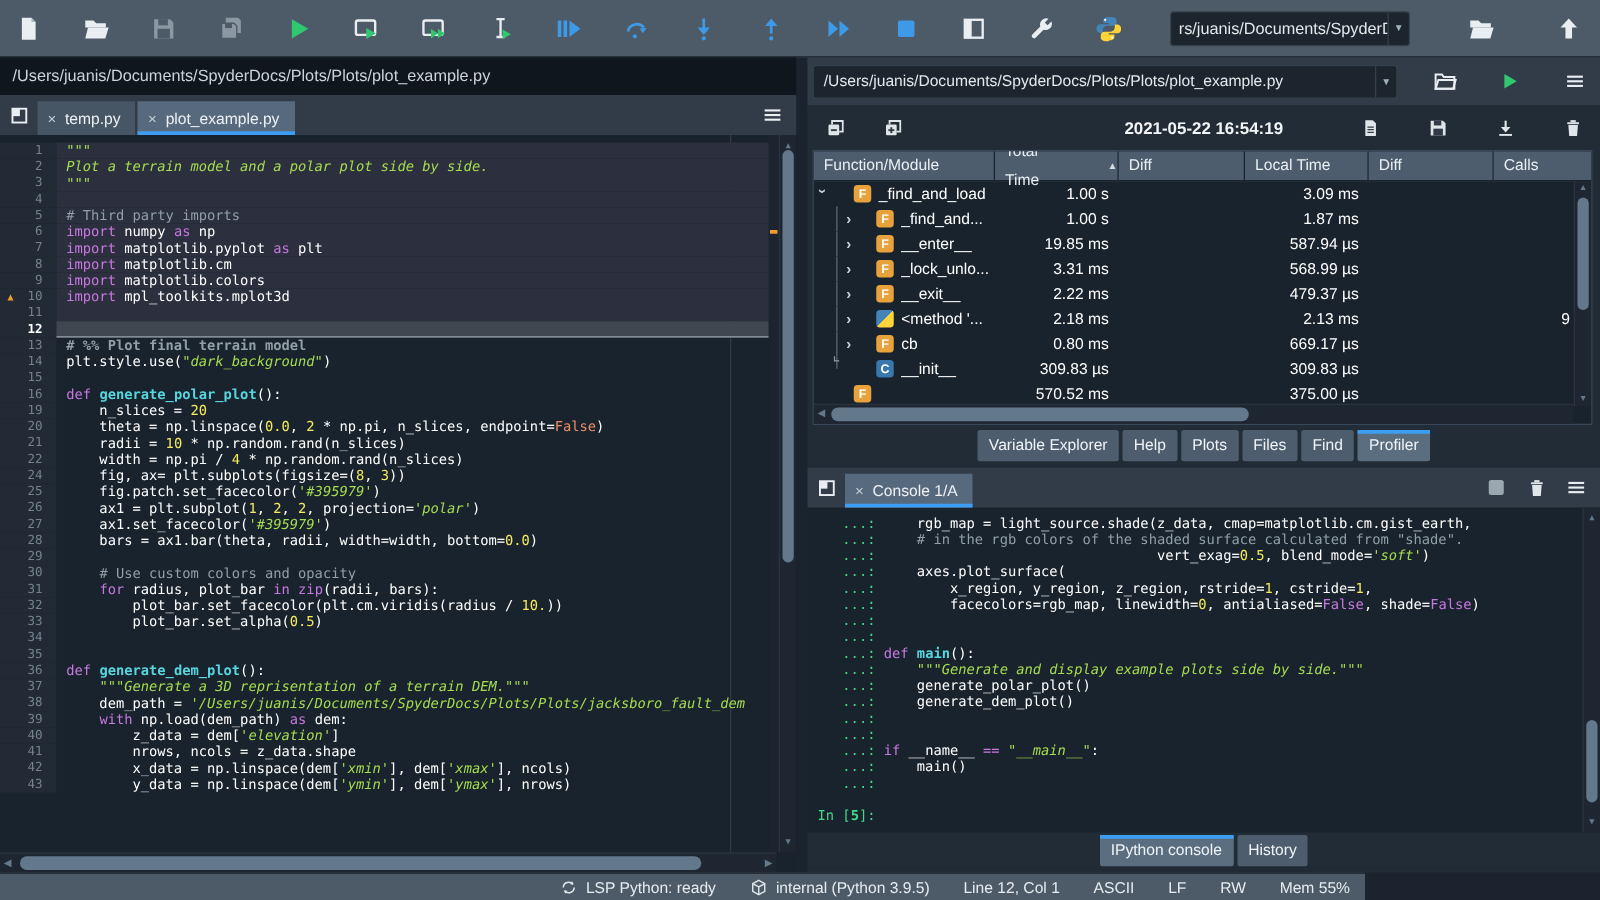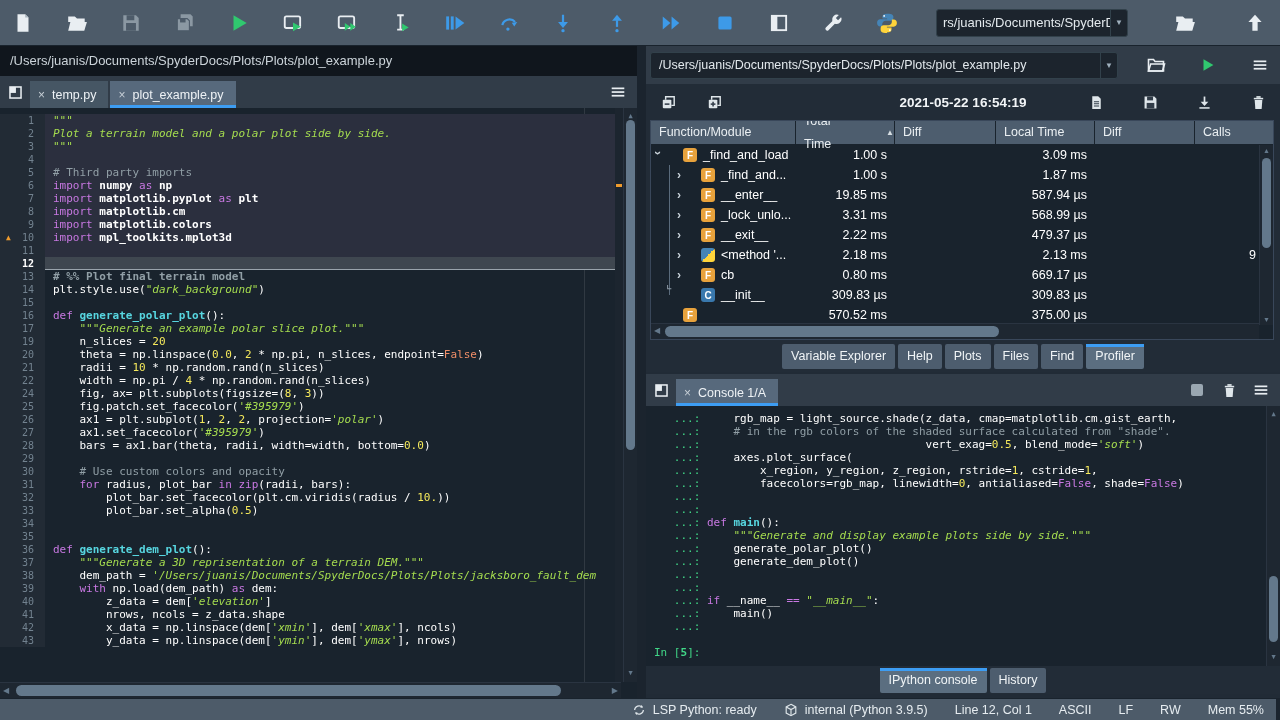--- a/index.html
+++ b/index.html
@@ -48,21 +48,21 @@
   .erow { display:flex; height:13px; white-space:pre; }
   .erow .ln { width:45px; flex:0 0 45px; background:#222b35; color:#72828f;
     text-align:right; padding-right:11px; font-size:10px; position:relative; }
   .erow .ln .warn { position:absolute; left:6px; top:0; color:#ef9b2d; font-size:8px; }
   .erow .ln .curn { color:#ffffff; font-weight:bold; }
   .erow .lc { flex:1; padding-left:8px; overflow:hidden; }
   .erow.cell .lc { background:#2b2f3e; }
   .erow.cur  .lc { background:#3f4750; border-bottom:1px solid #9aa4ac; }
   .sg-t{color:#ffffff} .sg-k{color:#c878e2} .sg-d{color:#57d6e0;font-weight:bold}
   .sg-s{color:#a5dc4f;font-style:italic} .sg-u{color:#f5e95c} .sg-b{color:#ef8e68}
-  .sg-c{color:#919fa6} .sg-m{color:#919fa6;font-weight:bold} .sg-i{color:#ffffff;font-weight:bold}
+  .sg-c{color:#919fa6} .sg-m{color:#919fa6;font-weight:bold} .sg-i{color:#ffffff;font-weight:normal}
   .sg-p{color:#41d888} .sg-g{color:#41d888} .sg-gb{color:#41d888;font-weight:bold}
   #ruler { position:absolute; left:584px; top:0; bottom:0; width:1px; background:rgba(255,255,255,.10); }
   #flagbar { position:absolute; right:14px; top:0; bottom:0; width:8px; background:#1c252f; }
   #flag-warn { position:absolute; right:15px; top:76px; width:6px; height:3px; background:#ef9b2d; }
 
   
   .vscroll { position:absolute; right:0; top:0; bottom:0; width:14px; background:#1e2731; border-left:1px solid #2a3441; }
   .vscroll .thumb { position:absolute; left:2px; right:2px; background:#63788b; border-radius:5px; }
   .sb-arrow { position:absolute; left:0; right:0; color:#63788b; font-size:7px; text-align:center; }
   .hscroll { position:absolute; left:0; bottom:0; height:16px; background:#1e2731; border-top:1px solid #2a3441; }
@@ -125,21 +125,21 @@
     background:#313c48; display:flex; align-items:flex-end; }
   #console-body { position:absolute; left:0; top:32px; width:634px; height:260px;
     overflow:hidden; font-family:"DejaVu Sans Mono",monospace; font-size:11px; line-height:13px; }
   #console-lines { padding:6px 0 0 8px; }
   .crow { height:13px; white-space:pre; }
   #console-bottom { position:absolute; left:0; top:292px; width:634px; height:28px;
     background:#222c37; display:flex; align-items:center; justify-content:center; gap:3px; }
   .ic-sq { width:12px; height:12px; background:#9aa7b1; border-radius:2px; }
 
   
-  #statusbar { position:absolute; left:0; bottom:0; width:1276px; height:22px;
+  #statusbar { position:absolute; left:0; bottom:0; width:1092px; height:22px;
     background:#4d5b69; border-top:1px solid #19232d; display:flex; align-items:center;
     justify-content:flex-end; gap:27px; padding-right:12px; color:#e6ecf0; font-size:12.5px; }
   .st-item { display:flex; align-items:center; gap:7px; white-space:nowrap; }
 </style>
 </head>
 <body>
 
 <div id="toolbar">
   <span class="tbtn">
     <svg viewBox="0 0 20 20" width="22" height="22">
@@ -312,21 +312,20 @@
         <div class="erow cell"><div class="ln"><span class="lnum">7</span></div><div class="lc"><span class="sg-k">import </span><span class="sg-i">matplotlib.pyplot</span><span class="sg-k"> as </span><span class="sg-i">plt</span></div></div>
         <div class="erow cell"><div class="ln"><span class="lnum">8</span></div><div class="lc"><span class="sg-k">import </span><span class="sg-i">matplotlib.cm</span></div></div>
         <div class="erow cell"><div class="ln"><span class="lnum">9</span></div><div class="lc"><span class="sg-k">import </span><span class="sg-i">matplotlib.colors</span></div></div>
         <div class="erow cell"><div class="ln"><span class="warn">▲</span><span class="lnum">10</span></div><div class="lc"><span class="sg-k">import </span><span class="sg-i">mpl_toolkits.mplot3d</span></div></div>
         <div class="erow cell"><div class="ln"><span class="lnum">11</span></div><div class="lc"></div></div>
         <div class="erow cur"><div class="ln"><span class="lnum curn">12</span></div><div class="lc"></div></div>
         <div class="erow"><div class="ln"><span class="lnum">13</span></div><div class="lc"><span class="sg-m"># %% Plot final terrain model</span></div></div>
         <div class="erow"><div class="ln"><span class="lnum">14</span></div><div class="lc"><span class="sg-t">plt.style.use(</span><span class="sg-s">"dark_background"</span><span class="sg-t">)</span></div></div>
         <div class="erow"><div class="ln"><span class="lnum">15</span></div><div class="lc"></div></div>
         <div class="erow"><div class="ln"><span class="lnum">16</span></div><div class="lc"><span class="sg-k">def </span><span class="sg-d">generate_polar_plot</span><span class="sg-t">():</span></div></div>
-        <div class="erow"><div class="ln"><span class="lnum">17</span></div><div class="lc"><span class="sg-t">    </span><span class="sg-s">"""Generate an example polar slice plot."""</span></div></div>
         <div class="erow"><div class="ln"><span class="lnum">19</span></div><div class="lc"><span class="sg-t">    n_slices = </span><span class="sg-u">20</span></div></div>
         <div class="erow"><div class="ln"><span class="lnum">20</span></div><div class="lc"><span class="sg-t">    theta = np.linspace(</span><span class="sg-u">0.0</span><span class="sg-t">, </span><span class="sg-u">2</span><span class="sg-t"> * np.pi, n_slices, endpoint=</span><span class="sg-b">False</span><span class="sg-t">)</span></div></div>
         <div class="erow"><div class="ln"><span class="lnum">21</span></div><div class="lc"><span class="sg-t">    radii = </span><span class="sg-u">10</span><span class="sg-t"> * np.random.rand(n_slices)</span></div></div>
         <div class="erow"><div class="ln"><span class="lnum">22</span></div><div class="lc"><span class="sg-t">    width = np.pi / </span><span class="sg-u">4</span><span class="sg-t"> * np.random.rand(n_slices)</span></div></div>
         <div class="erow"><div class="ln"><span class="lnum">24</span></div><div class="lc"><span class="sg-t">    fig, ax= plt.subplots(figsize=(</span><span class="sg-u">8</span><span class="sg-t">, </span><span class="sg-u">3</span><span class="sg-t">))</span></div></div>
         <div class="erow"><div class="ln"><span class="lnum">25</span></div><div class="lc"><span class="sg-t">    fig.patch.set_facecolor(</span><span class="sg-s">'#395979'</span><span class="sg-t">)</span></div></div>
         <div class="erow"><div class="ln"><span class="lnum">26</span></div><div class="lc"><span class="sg-t">    ax1 = plt.subplot(</span><span class="sg-u">1</span><span class="sg-t">, </span><span class="sg-u">2</span><span class="sg-t">, </span><span class="sg-u">2</span><span class="sg-t">, projection=</span><span class="sg-s">'polar'</span><span class="sg-t">)</span></div></div>
         <div class="erow"><div class="ln"><span class="lnum">27</span></div><div class="lc"><span class="sg-t">    ax1.set_facecolor(</span><span class="sg-s">'#395979'</span><span class="sg-t">)</span></div></div>
         <div class="erow"><div class="ln"><span class="lnum">28</span></div><div class="lc"><span class="sg-t">    bars = ax1.bar(theta, radii, width=width, bottom=</span><span class="sg-u">0.0</span><span class="sg-t">)</span></div></div>
         <div class="erow"><div class="ln"><span class="lnum">29</span></div><div class="lc"></div></div>

